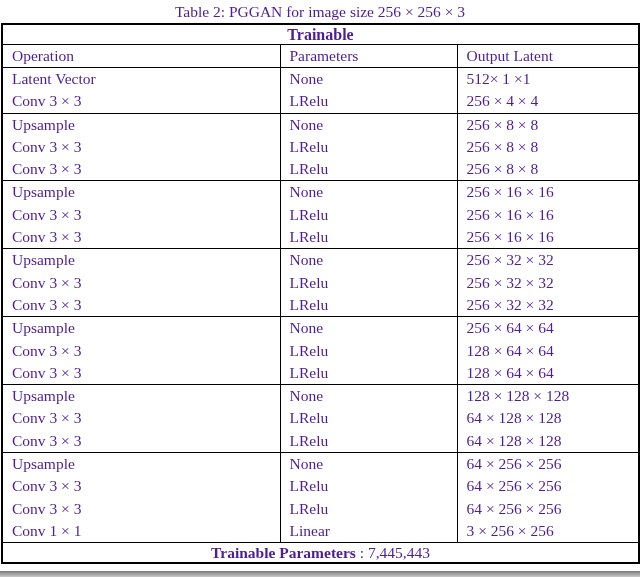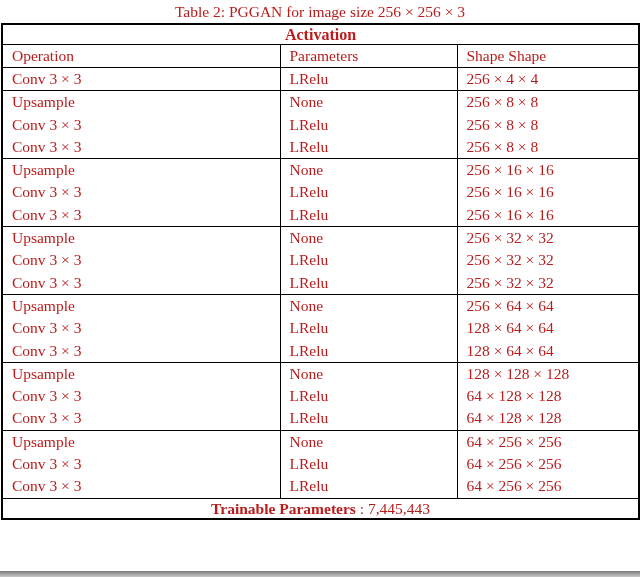--- a/index.html
+++ b/index.html
@@ -6,21 +6,21 @@
     margin: 0;
     padding: 0;
     background: #ffffff;
   }
   .page {
     position: relative;
     width: 640px;
     height: 577px;
     background: #ffffff;
     font-family: "Liberation Serif", "DejaVu Serif", serif;
-    color: #b91c1c;
+    color: #4c1d95;
     overflow: hidden;
   }
   .caption {
     width: 640px;
     height: 21px;
     padding-top: 2px;
     text-align: center;
     font-size: 15.5px;
     line-height: 20px;
     white-space: nowrap;
@@ -94,30 +94,35 @@
   <div class="caption">Table 2: PGGAN for image size 256 × 256 × 3</div>
 
   <table class="paper-table">
     <colgroup>
       <col class="c-op">
         <col class="c-act">
         <col class="c-out">
     </colgroup>
     <tbody>
       <tr class="generator-row">
-        <th colspan="3">Activation</th>
+        <th colspan="3">Trainable</th>
       </tr>
       <tr class="colhead-row">
         <td>Operation</td>
         <td class="vline">Parameters</td>
-        <td class="vline">Shape Shape</td>
+        <td class="vline">Output Latent</td>
       </tr>
     </tbody>
     <tbody id="table-body">
 
+    <tr class="group-start">
+          <td>Latent Vector</td>
+          <td class="vline">None</td>
+          <td class="vline">512× 1 ×1</td>
+        </tr>
         <tr>
           <td>Conv 3 × 3</td>
           <td class="vline">LRelu</td>
           <td class="vline">256 × 4 × 4</td>
         </tr>
         <tr class="group-start">
           <td>Upsample</td>
           <td class="vline">None</td>
           <td class="vline">256 × 8 × 8</td>
         </tr>
@@ -198,20 +203,25 @@
         </tr>
         <tr>
           <td>Conv 3 × 3</td>
           <td class="vline">LRelu</td>
           <td class="vline">64 × 256 × 256</td>
         </tr>
         <tr>
           <td>Conv 3 × 3</td>
           <td class="vline">LRelu</td>
           <td class="vline">64 × 256 × 256</td>
+        </tr>
+        <tr>
+          <td>Conv 1 × 1</td>
+          <td class="vline">Linear</td>
+          <td class="vline">3 × 256 × 256</td>
         </tr>
       </tbody>
     <tbody>
       <tr class="footer-row">
         <td colspan="3">
           <span class="footer-label">Trainable Parameters</span>
           <span>:</span>
           <span>7,445,443</span>
         </td>
       </tr>

